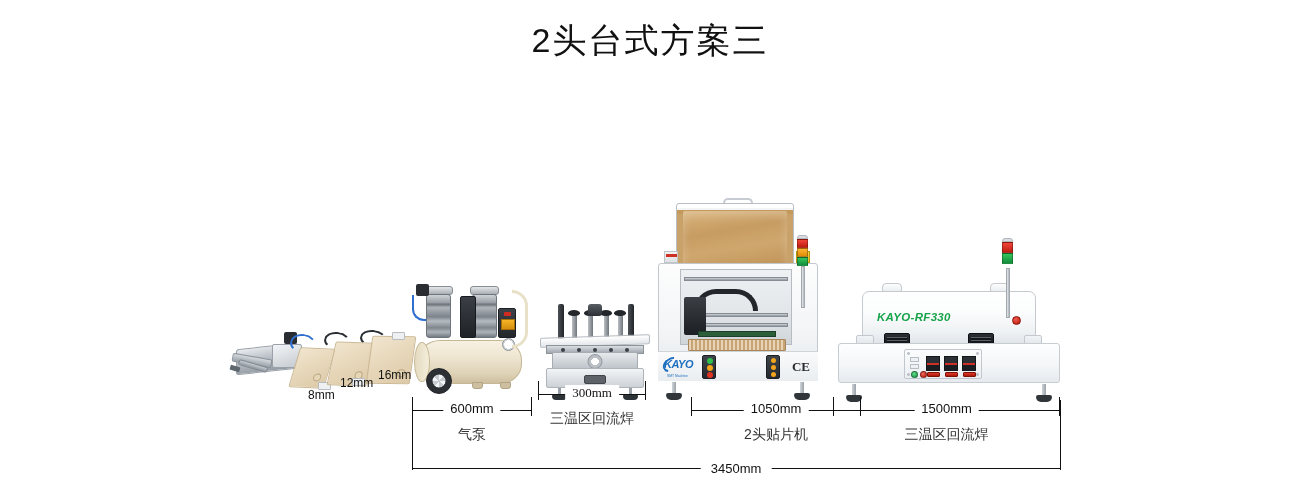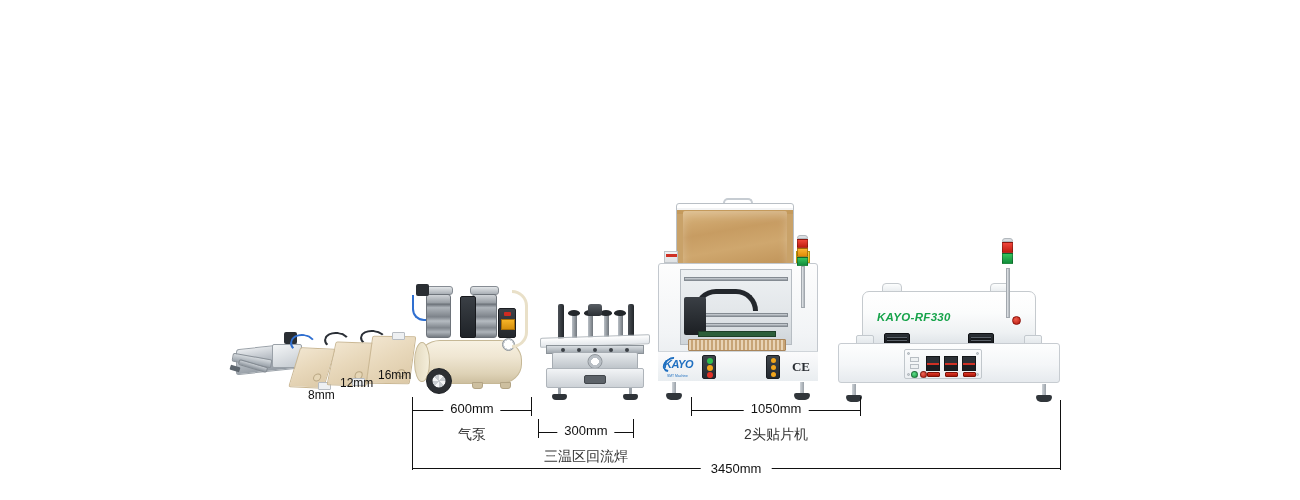--- a/index.html
+++ b/index.html
@@ -398,20 +398,21 @@
   .oven-side-block{
     position:absolute; top:52px; width:18px; height:12px;
     background:linear-gradient(180deg,#f0f3f5,#dfe4e8); border:1px solid #c3c9ce; border-radius:2px;
   }
 </style>
 </head>
 <body>
 
 <div id="stage">
 
+  <div class="page-title">2头台式方案三</div>
 
   <div class="nozzle-set">
 
     <div class="feeder-body"></div>
     <div class="feeder-block"></div>
     <div class="feeder-arm"></div>
     <div class="feeder-arm2"></div>
     <div class="feeder-tip"></div>
     <div class="air-plug" style="left:52px; top:2px;"></div>
 
@@ -615,34 +616,41 @@
     <div class="ext-line" style="left:1060px; top:400px; height:70px;"></div>
 
     <div class="dim-seg" style="left:412px; top:402px; width:120px;">
       <div class="tick-l"></div>
       <div class="tick-r"></div>
       <div class="bar"></div>
       <div class="dim-val">600mm</div>
       <div class="dim-name">气泵</div>
     </div>
 
-    <div class="dim-seg" style="left:538px; top:424px; width:96px;">
+    <div class="dim-seg" style="left:538px; top:386px; width:108px;font-family:Liberation Serif, serif;">
       <div class="tick-l"></div>
       <div class="tick-r"></div>
       <div class="bar"></div>
       <div class="dim-val">300mm</div>
       <div class="dim-name">三温区回流焊</div>
     </div>
 
     <div class="dim-seg" style="left:655px; top:402px; width:170px;margin-left:36px;">
       <div class="tick-l"></div>
       <div class="tick-r"></div>
       <div class="bar"></div>
       <div class="dim-val">1050mm</div>
       <div class="dim-name">2头贴片机</div>
     </div>
 
+    <div class="dim-seg" style="left:833px; top:402px; width:227px;">
+      <div class="tick-l"></div>
+      <div class="tick-r"></div>
+      <div class="bar"></div>
+      <div class="dim-val">1500mm</div>
+      <div class="dim-name">三温区回流焊</div>
+    </div>
 
     <div class="total-bar" style="left:412px; top:468px; width:648px;"></div>
     <div class="total-val" style="left:736px; top:468px;">3450mm</div>
   </div>
 
 </div>
 
 </body></html>

